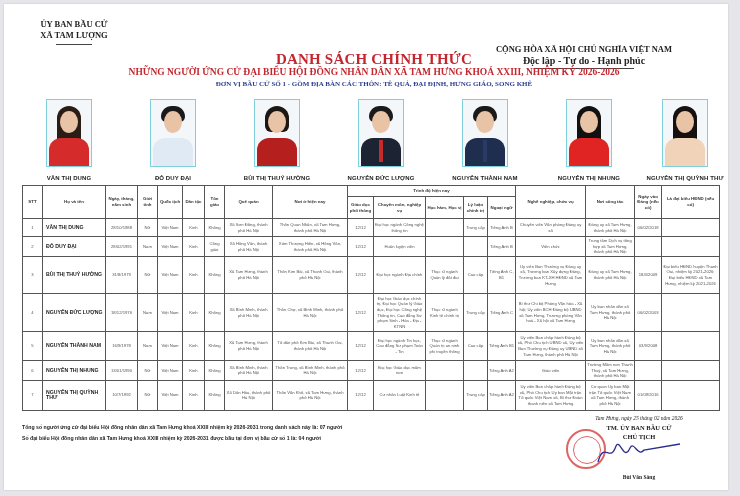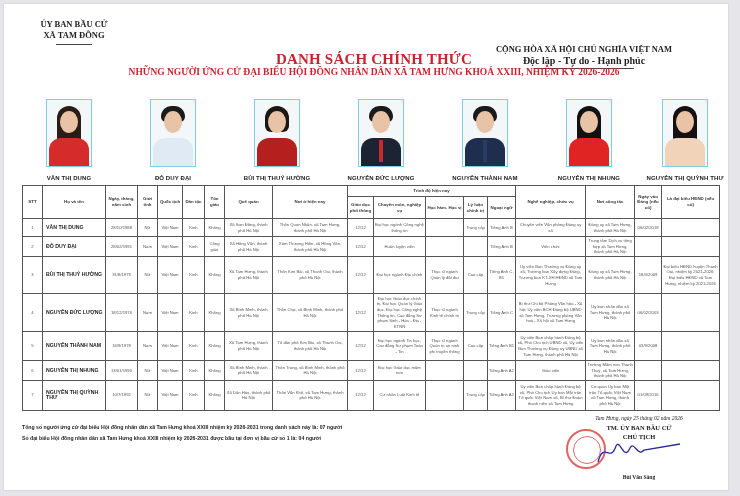--- a/index.html
+++ b/index.html
@@ -52,33 +52,34 @@
   .stamp::after { content: ""; position: absolute; left: 5px; top: 5px; width: 26px; height: 26px; border: 1px solid #d94b4b; border-radius: 50%; }
   .signature { position: absolute; left: 590px; top: 432px; width: 90px; height: 30px; }
 </style>
 </head>
 <body>
 
 <div class="page">
 
   <div class="hdr-left">
     <div>ỦY BAN BẦU CỬ</div>
-    <div>XÃ TAM ĐỒNG</div>
+    <div>XÃ TAM LƯỢNG</div>
     <div class="rule"></div>
   </div>
 
   <div class="hdr-right">
     <div class="l1">CỘNG HÒA XÃ HỘI CHỦ NGHĨA VIỆT NAM</div>
     <div class="l2">Độc lập - Tự do - Hạnh phúc</div>
     <div class="rule"></div>
   </div>
 
   <div class="title-block">
     <div class="t1">DANH SÁCH CHÍNH THỨC</div>
     <div class="t2">NHỮNG NGƯỜI ỨNG CỬ ĐẠI BIỂU HỘI ĐỒNG NHÂN DÂN XÃ TAM HƯNG KHOÁ XXIII, NHIỆM KỲ 2026-2026</div>
+    <div class="t3">ĐƠN VỊ BẦU CỬ SỐ 1 - GỒM ĐỊA BÀN CÁC THÔN: TÊ QUẢ, ĐẠI ĐỊNH, HƯNG GIÁO, SONG KHÊ</div>
   </div>
 
   <div class="photos">
     <div class="cand" style="left:0px;">
       <div class="photo">
         <div class="hair long" style="background:#2a1d16;"></div>
         <div class="body" style="background:#d52b2b;"></div>
         <div class="face"></div>
       </div>
       <div class="name">VĂN THỊ DUNG</div>

